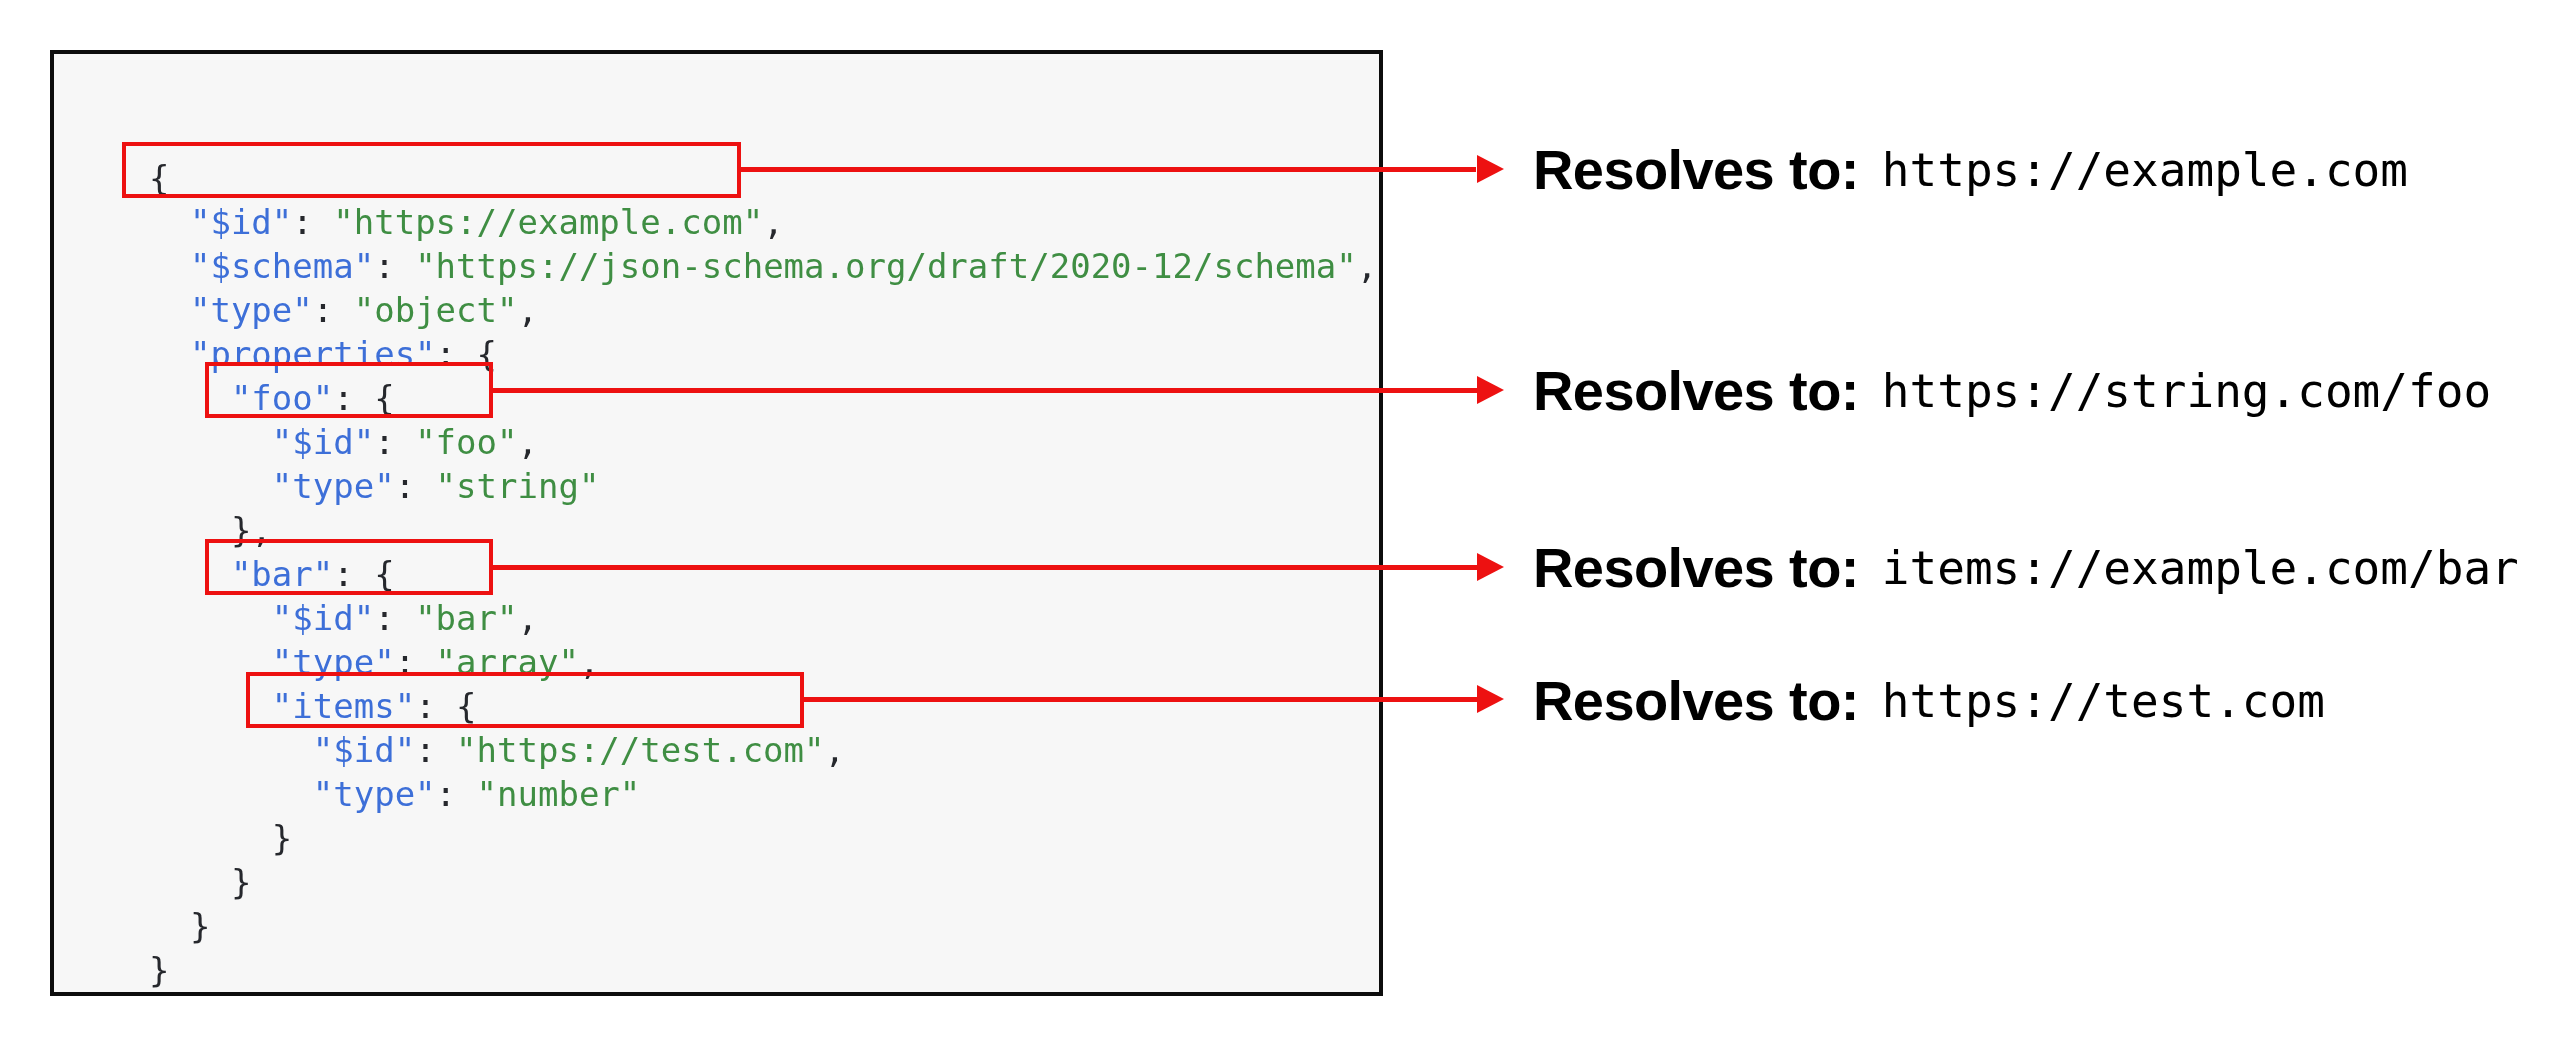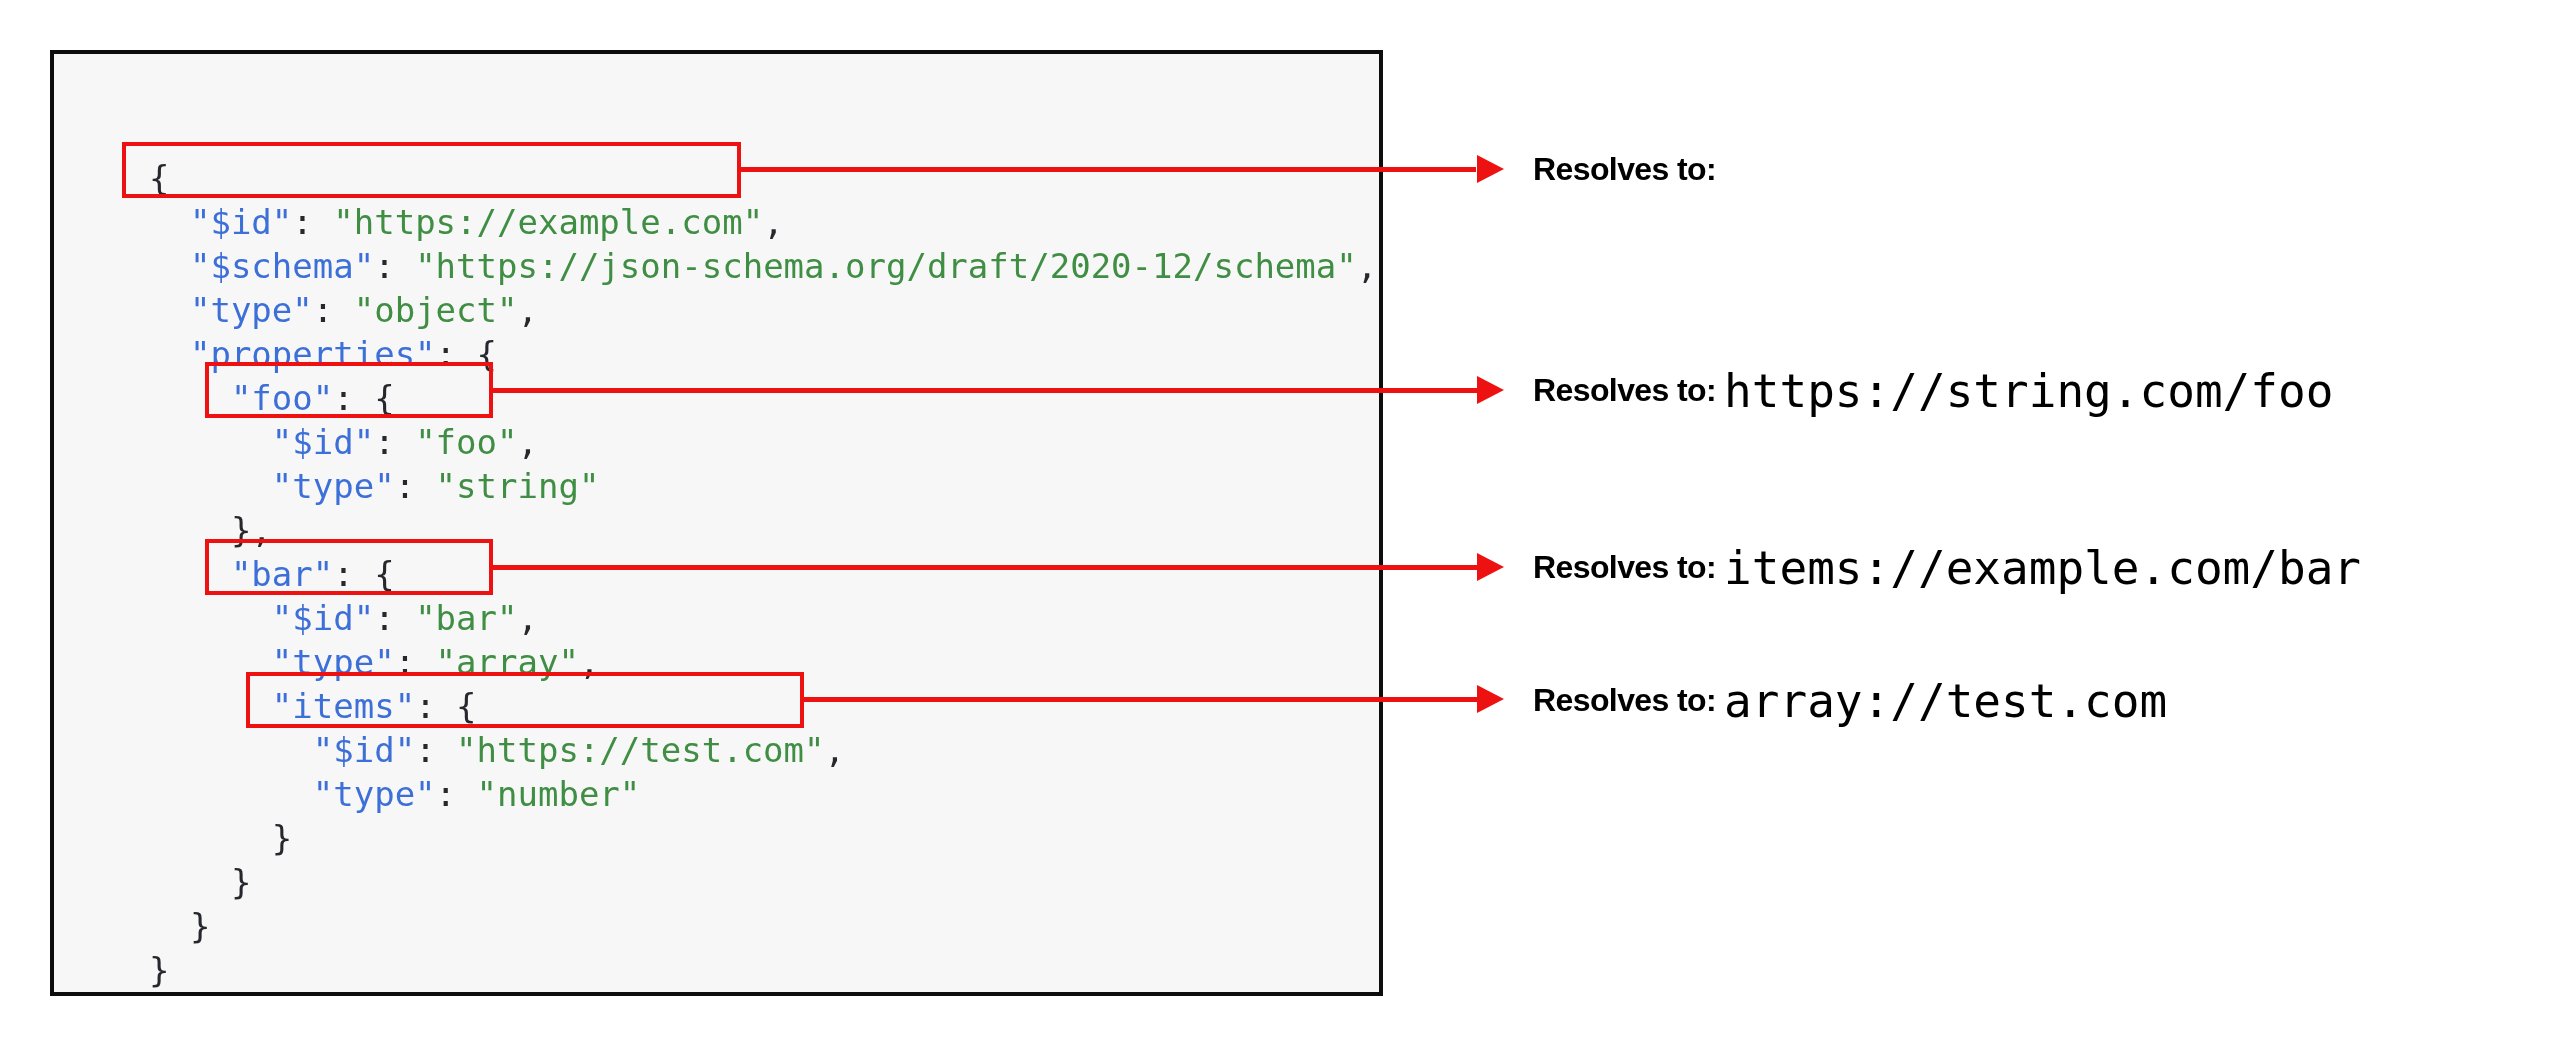--- a/index.html
+++ b/index.html
@@ -50,22 +50,22 @@
   .ah-4{top:685px;}
   .annotation{
     position:absolute;left:1533px;height:59px;display:flex;align-items:center;
     white-space:nowrap;color:#000;
   }
   .an-1{top:140px;}
   .an-2{top:361px;}
   .an-3{top:538px;}
   .an-4{top:671px;}
   .ann-label{
-    font-family:"Liberation Sans",sans-serif;font-weight:bold;font-size:32px;
-    margin-right:8px;letter-spacing:-0.6px;
+    font-family:"Liberation Sans",sans-serif;font-weight:bold;font-size:56px;
+    margin-right:23px;letter-spacing:-0.6px;
   }
   .ann-url{
     font-family:"DejaVu Sans Mono","Liberation Mono",monospace;font-size:46px;
   }
 </style>
 </head>
 <body>
 
 <div class="canvas">
 
@@ -101,28 +101,29 @@
   <div class="arrow-head ah-1"></div>
   <div class="arrow-line al-2"></div>
   <div class="arrow-head ah-2"></div>
   <div class="arrow-line al-3"></div>
   <div class="arrow-head ah-3"></div>
   <div class="arrow-line al-4"></div>
   <div class="arrow-head ah-4"></div>
 
   <div class="annotation an-1">
     <span class="ann-label">Resolves to:</span>
+    <span class="ann-url">https://example.com</span>
   </div>
   <div class="annotation an-2">
     <span class="ann-label">Resolves to:</span>
     <span class="ann-url">https://string.com/foo</span>
   </div>
   <div class="annotation an-3">
     <span class="ann-label">Resolves to:</span>
     <span class="ann-url">items://example.com/bar</span>
   </div>
   <div class="annotation an-4">
     <span class="ann-label">Resolves to:</span>
-    <span class="ann-url">array://test.com</span>
+    <span class="ann-url">https://test.com</span>
   </div>
 
 </div>
 
 
 </body></html>

